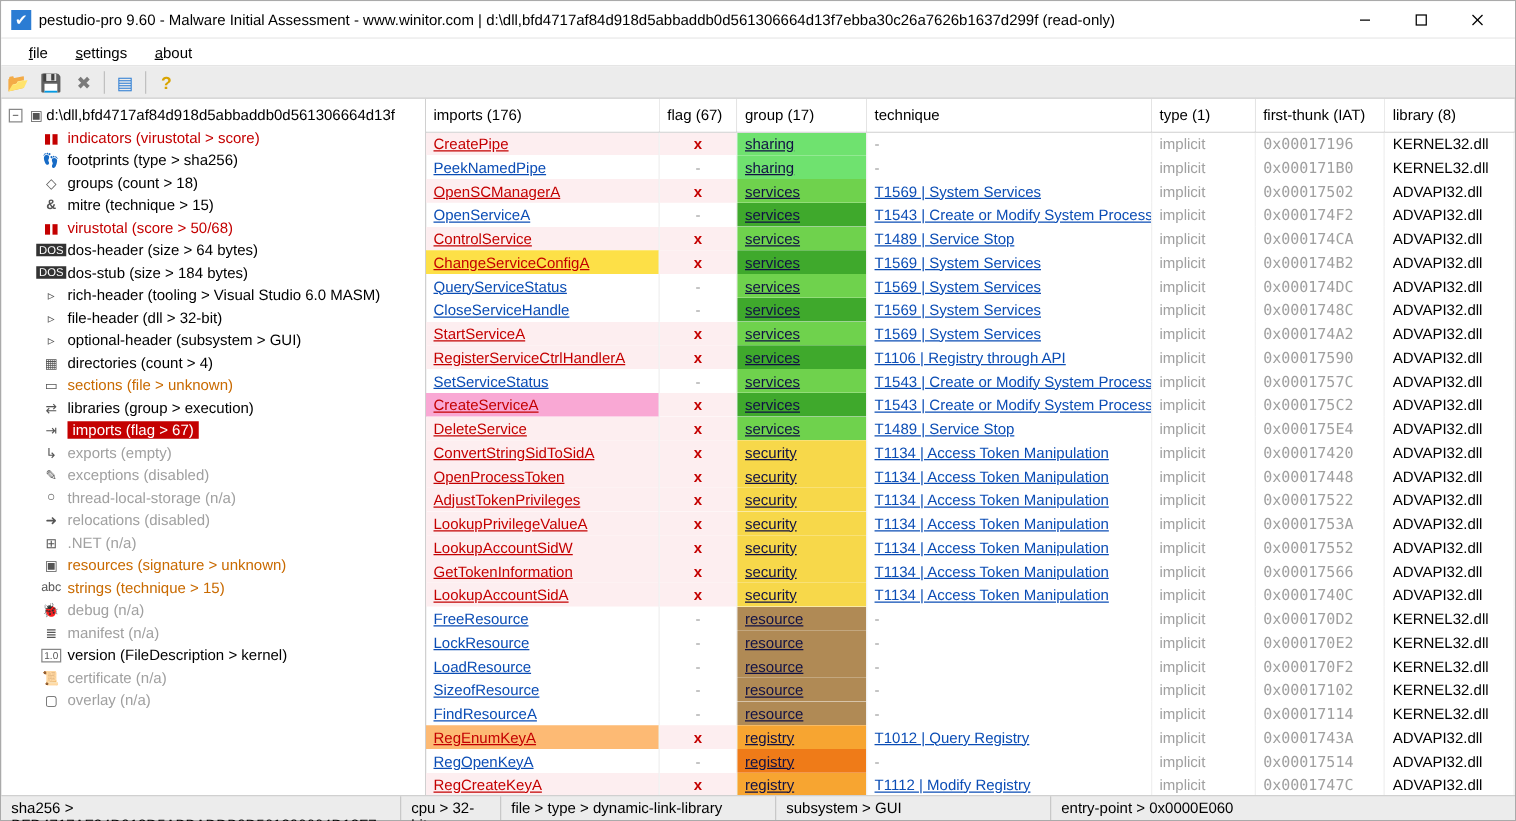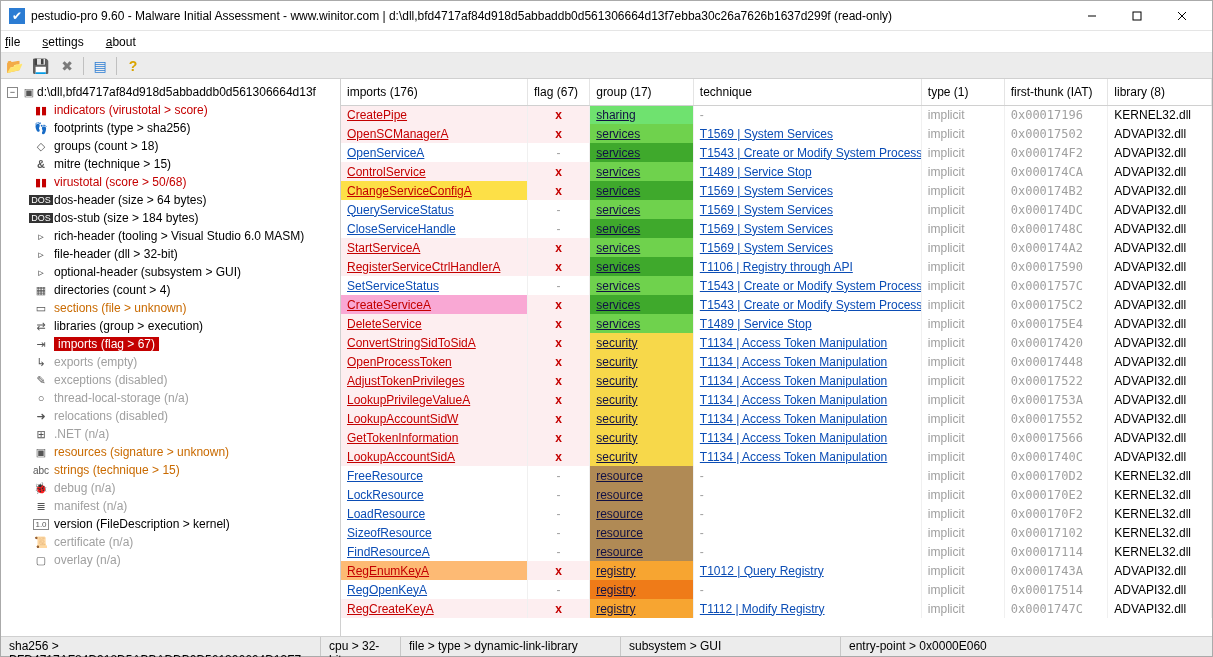--- a/index.html
+++ b/index.html
@@ -3,21 +3,21 @@
 <meta charset="utf-8">
 <style>
   * { box-sizing: border-box; }
   body { margin: 0; font-family: "Segoe UI", Tahoma, sans-serif; font-size: 12px; color: #000; background: #fff; overflow: hidden; }
   .window { width: 1213px; height: 657px; display: flex; flex-direction: column; border: 1px solid #aaa; }
   .titlebar { height: 30px; display: flex; align-items: center; padding: 0 8px; background: #fff; border-bottom: 1px solid #e5e5e5; }
   .titlebar .logo { width: 16px; height: 16px; background: #2b7cd3; display:flex; align-items:center; justify-content:center; color:#fff; font-size:12px; margin-right:6px; }
   .titlebar .title { flex:1; font-size:12px; white-space:nowrap; overflow:hidden; text-overflow:ellipsis; }
   .winbtns { display:flex; }
   .winbtn { width: 45px; height: 28px; display:flex; align-items:center; justify-content:center; }
-  .menubar { height: 22px; display:flex; align-items:center; padding:0 2px; gap:18px; background:#fff; border-bottom:1px solid #e5e5e5; font-size:12px; }
+  .menubar { height: 22px; display:flex; align-items:center; padding:0 20px; gap:18px; background:#fff; border-bottom:1px solid #e5e5e5; font-size:12px; }
   .menubar .item { padding:2px 2px; }
   .menubar .item:first-letter { text-decoration: underline; }
   .toolbar { height: 26px; background:#ececec; border-bottom:1px solid #d0d0d0; display:flex; align-items:center; padding:0 4px; gap:6px; }
   .tbtn { width:20px; height:20px; display:flex; align-items:center; justify-content:center; color:#7a7a7a; font-size:14px; }
   .tbtn.color { color:#2b7cd3; }
   .tbtn.yellow { color:#d9a400; font-weight:bold;}
   .main { flex:1; display:flex; min-height:0; }
   .tree { width: 340px; border-right:1px solid #d0d0d0; overflow:auto; padding:4px 0 4px 4px; font-size:12px;}
   .treerow { display:flex; align-items:center; height:18px; padding-left:2px; white-space:nowrap; }
   .treerow.lvl0 { padding-left:2px;}
@@ -317,20 +317,29 @@
         <tbody id="tbody">
             <tr class="flagged">
               <td style="background:#fdeef0"><span class="importname red">CreatePipe</span></td>
               <td class="flagcell" style="background:#fdeef0"><span class="xflag">x</span></td>
               <td class="groupcell g-sharing"><span>sharing</span></td>
               <td class="techcell"><span class="dashcell">-</span></td>
               <td class="typecell">implicit</td>
               <td class="thunkcell">0x00017196</td>
               <td class="libcell"><a>KERNEL32.dll</a></td>
             </tr>
+            <tr class="">
+              <td><span class="importname ">PeekNamedPipe</span></td>
+              <td class="flagcell"><span class="dashcell">-</span></td>
+              <td class="groupcell g-sharing"><span>sharing</span></td>
+              <td class="techcell"><span class="dashcell">-</span></td>
+              <td class="typecell">implicit</td>
+              <td class="thunkcell">0x000171B0</td>
+              <td class="libcell"><a>KERNEL32.dll</a></td>
+            </tr>
             <tr class="flagged">
               <td style="background:#fdeef0"><span class="importname red">OpenSCManagerA</span></td>
               <td class="flagcell" style="background:#fdeef0"><span class="xflag">x</span></td>
               <td class="groupcell g-services-l"><span>services</span></td>
               <td class="techcell"><a>T1569 | System Services</a></td>
               <td class="typecell">implicit</td>
               <td class="thunkcell">0x00017502</td>
               <td class="libcell"><a>ADVAPI32.dll</a></td>
             </tr>
             <tr class="">

